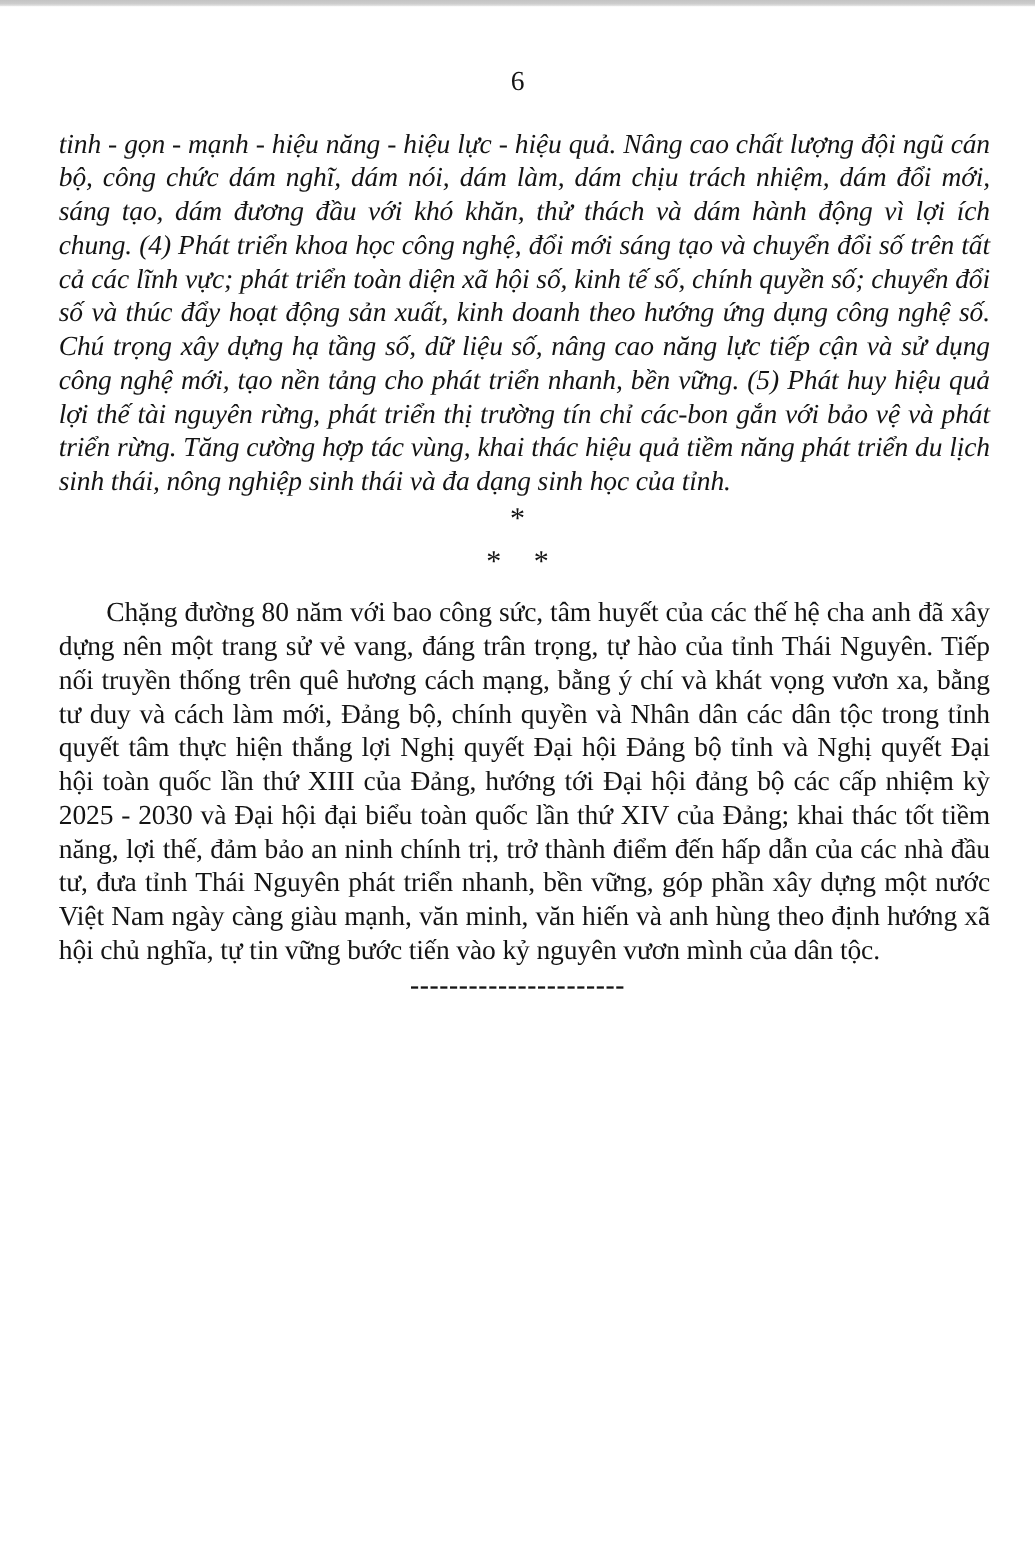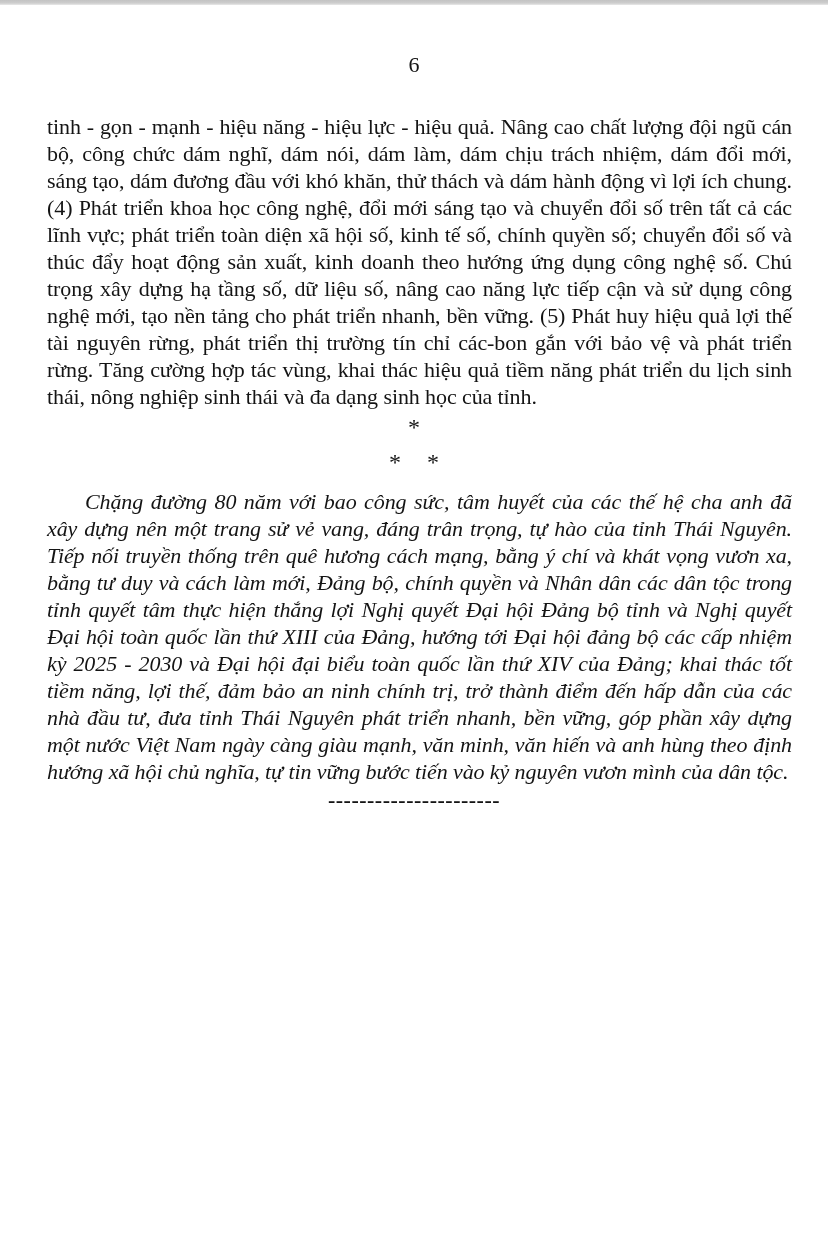--- a/index.html
+++ b/index.html
@@ -30,27 +30,27 @@
     line-height: 24px;
   }
   .body-text {
     font-size: 22px;
     line-height: 27px;
     text-align: justify;
     margin: 0 36px 0 47px;
     letter-spacing: -0.1px;
   }
   .para-1 {
-    margin-top: 36px;
+    margin-top: 24px;
     text-indent: 0;
+    font-style: italic;
   }
   .para-2 {
     margin-top: 13px;
     text-indent: 38px;
-    font-style: italic;
   }
   .asterisk-separator {
     margin-top: 4px;
   }
   .asterisk-row {
     text-align: center;
     font-size: 24px;
     line-height: 26px;
     height: 26px;
   }

